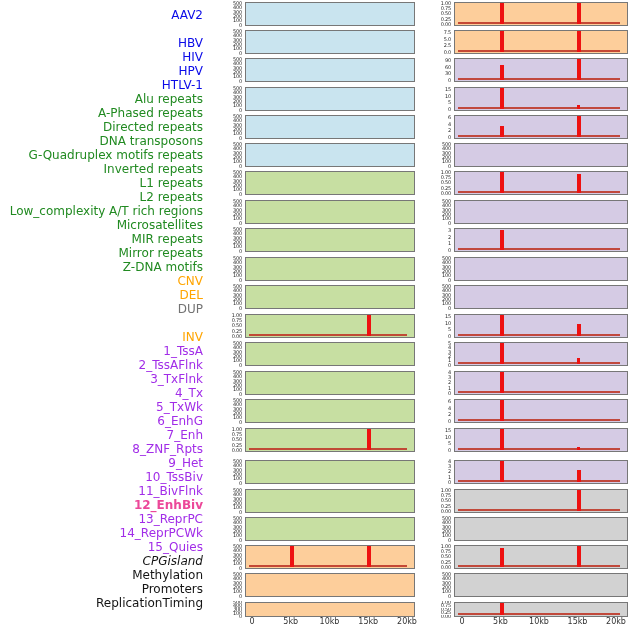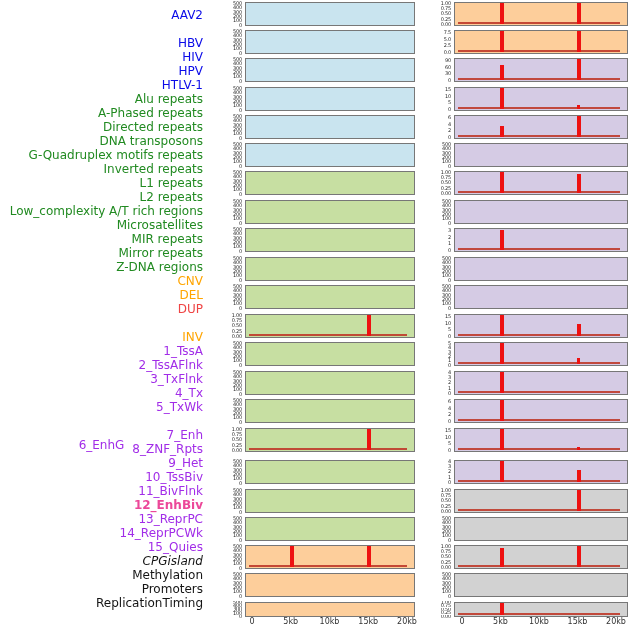--- a/index.html
+++ b/index.html
@@ -30,31 +30,31 @@
     <div class="tlabel" style="top: 120px; color: rgb(33, 138, 33);">Directed repeats</div>
     <div class="tlabel" style="top: 134px; color: rgb(33, 138, 33);">DNA transposons</div>
     <div class="tlabel" style="top: 148px; color: rgb(33, 138, 33);">G-Quadruplex motifs repeats</div>
     <div class="tlabel" style="top: 162px; color: rgb(33, 138, 33);">Inverted repeats</div>
     <div class="tlabel" style="top: 176px; color: rgb(33, 138, 33);">L1 repeats</div>
     <div class="tlabel" style="top: 190px; color: rgb(33, 138, 33);">L2 repeats</div>
     <div class="tlabel" style="top: 204px; color: rgb(33, 138, 33);">Low_complexity A/T rich regions</div>
     <div class="tlabel" style="top: 218px; color: rgb(33, 138, 33);">Microsatellites</div>
     <div class="tlabel" style="top: 232px; color: rgb(33, 138, 33);">MIR repeats</div>
     <div class="tlabel" style="top: 246px; color: rgb(33, 138, 33);">Mirror repeats</div>
-    <div class="tlabel" style="top: 260px; color: rgb(33, 138, 33);">Z-DNA regions</div>
+    <div class="tlabel" style="top: 260px; color: rgb(33, 138, 33);">Z-DNA motifs</div>
     <div class="tlabel" style="top: 274px; color: rgb(255, 165, 0);">CNV</div>
     <div class="tlabel" style="top: 288px; color: rgb(255, 165, 0);">DEL</div>
-    <div class="tlabel" style="top: 302px; color: #ef4444;">DUP</div>
+    <div class="tlabel" style="top: 302px; color: #737373;">DUP</div>
     <div class="tlabel" style="top: 330px; color: rgb(255, 165, 0);">INV</div>
     <div class="tlabel" style="top: 344px; color: rgb(161, 44, 232);">1_TssA</div>
     <div class="tlabel" style="top: 358px; color: rgb(161, 44, 232);">2_TssAFlnk</div>
     <div class="tlabel" style="top: 372px; color: rgb(161, 44, 232);">3_TxFlnk</div>
     <div class="tlabel" style="top: 386px; color: rgb(161, 44, 232);">4_Tx</div>
     <div class="tlabel" style="top: 400px; color: rgb(161, 44, 232);">5_TxWk</div>
-    <div class="tlabel" style="top: 438px; color: rgb(161, 44, 232); text-align: center;">6_EnhG</div>
+    <div class="tlabel" style="top: 414px; color: rgb(161, 44, 232);">6_EnhG</div>
     <div class="tlabel" style="top: 428px; color: rgb(161, 44, 232);">7_Enh</div>
     <div class="tlabel" style="top: 442px; color: rgb(161, 44, 232);">8_ZNF_Rpts</div>
     <div class="tlabel" style="top: 456px; color: rgb(161, 44, 232);">9_Het</div>
     <div class="tlabel" style="top: 470px; color: rgb(161, 44, 232);">10_TssBiv</div>
     <div class="tlabel" style="top: 484px; color: rgb(161, 44, 232);">11_BivFlnk</div>
     <div class="tlabel" style="top: 498px; color: #ec4899; font-weight: bold;">12_EnhBiv</div>
     <div class="tlabel" style="top: 512px; color: rgb(161, 44, 232);">13_ReprPC</div>
     <div class="tlabel" style="top: 526px; color: rgb(161, 44, 232);">14_ReprPCWk</div>
     <div class="tlabel" style="top: 540px; color: rgb(161, 44, 232);">15_Quies</div>
     <div class="tlabel" style="top: 554px; color: rgb(20, 20, 20); font-style: italic;">CPGisland</div>

